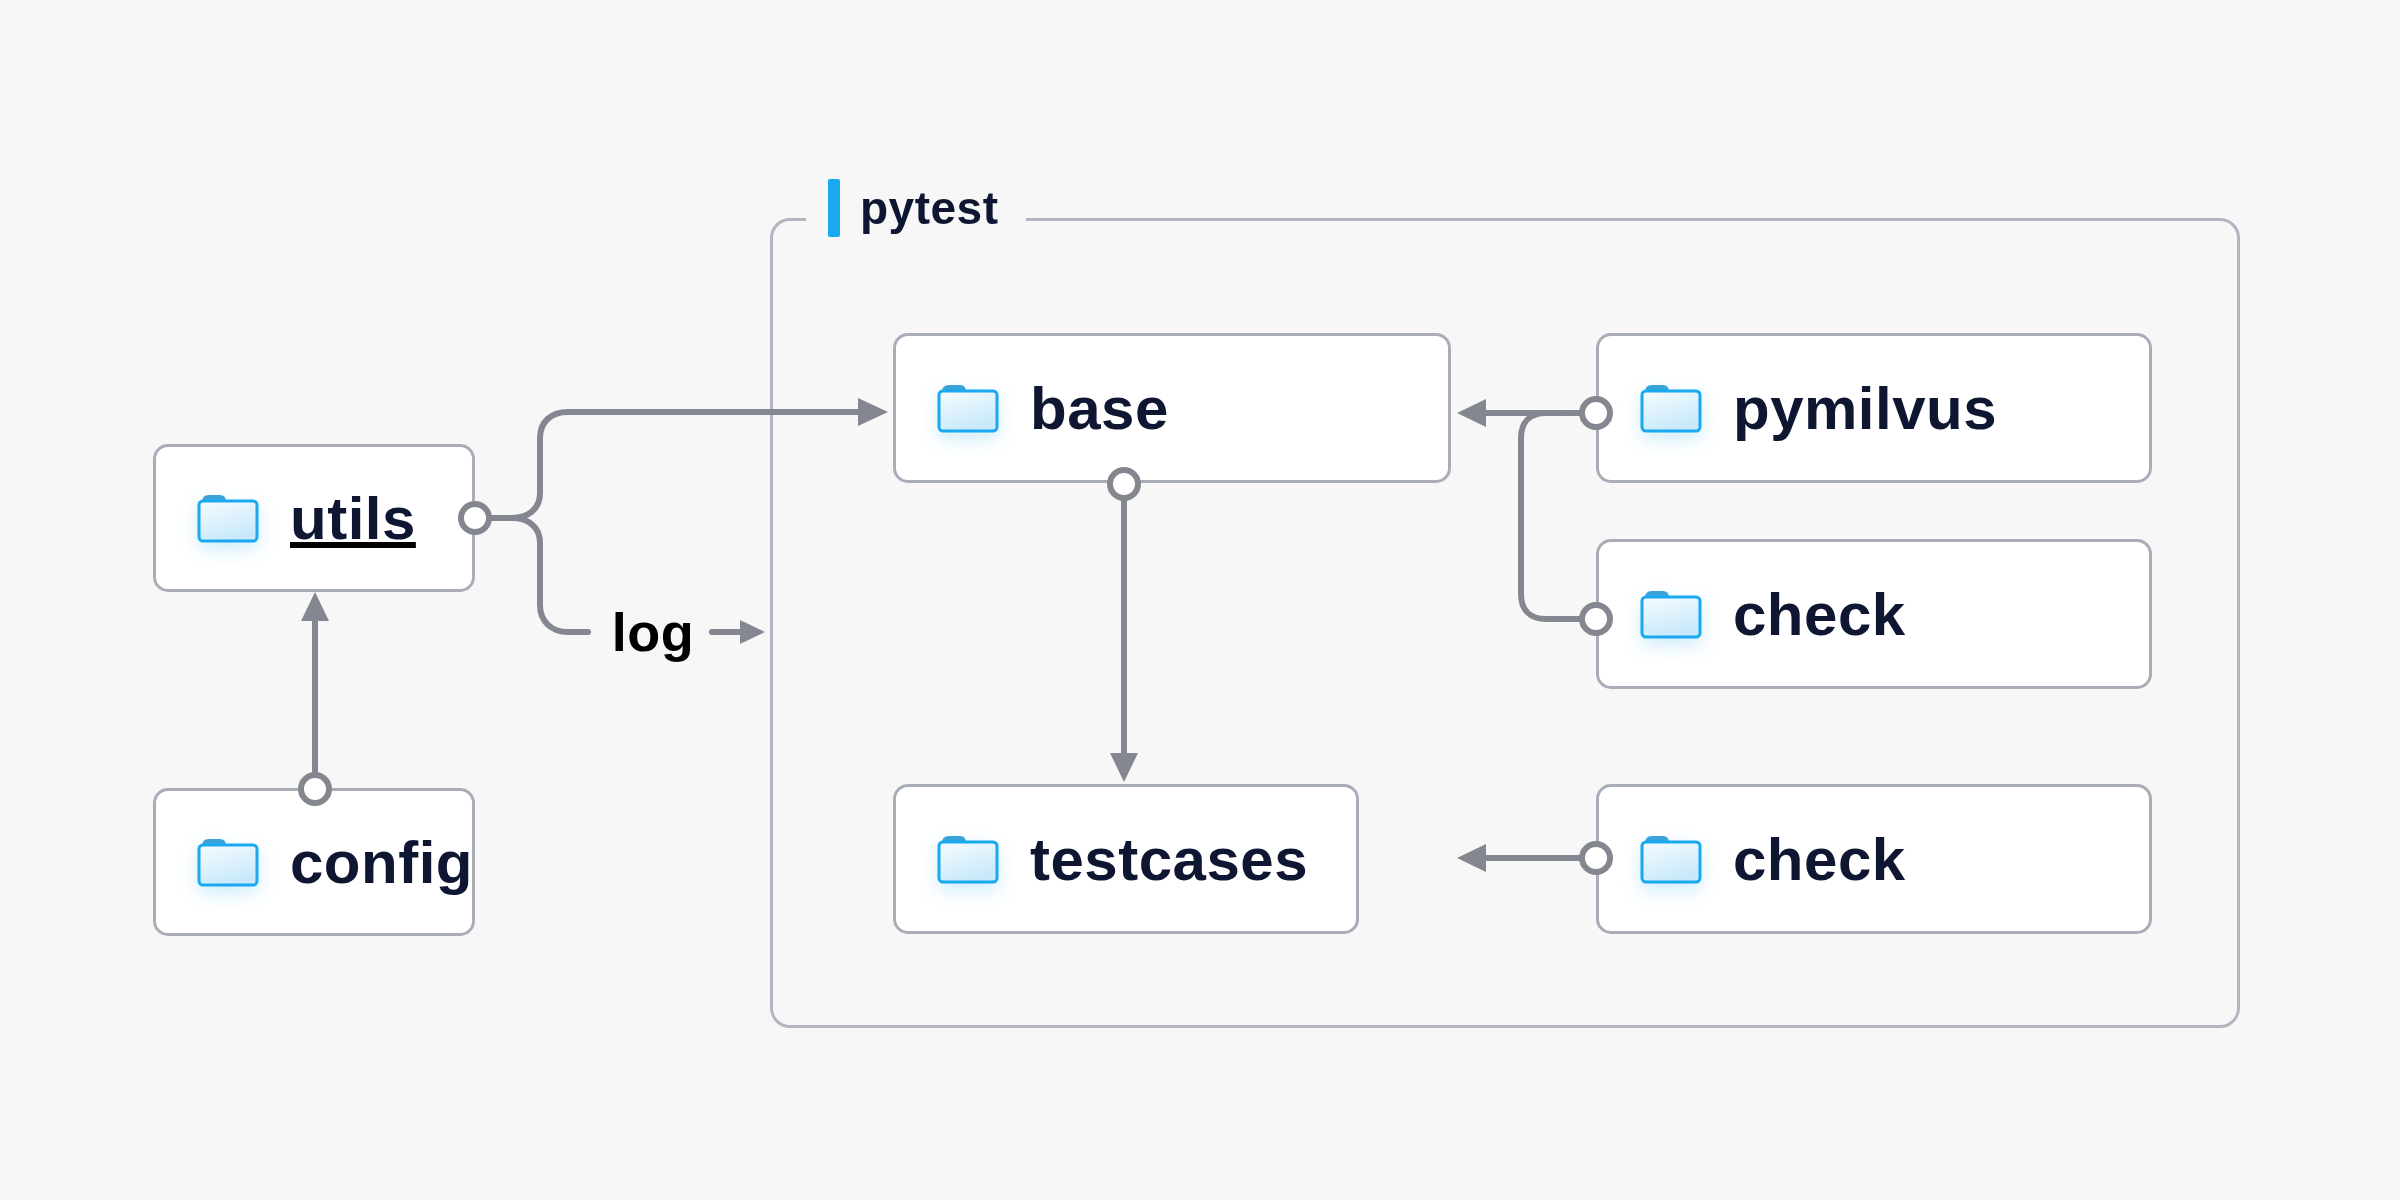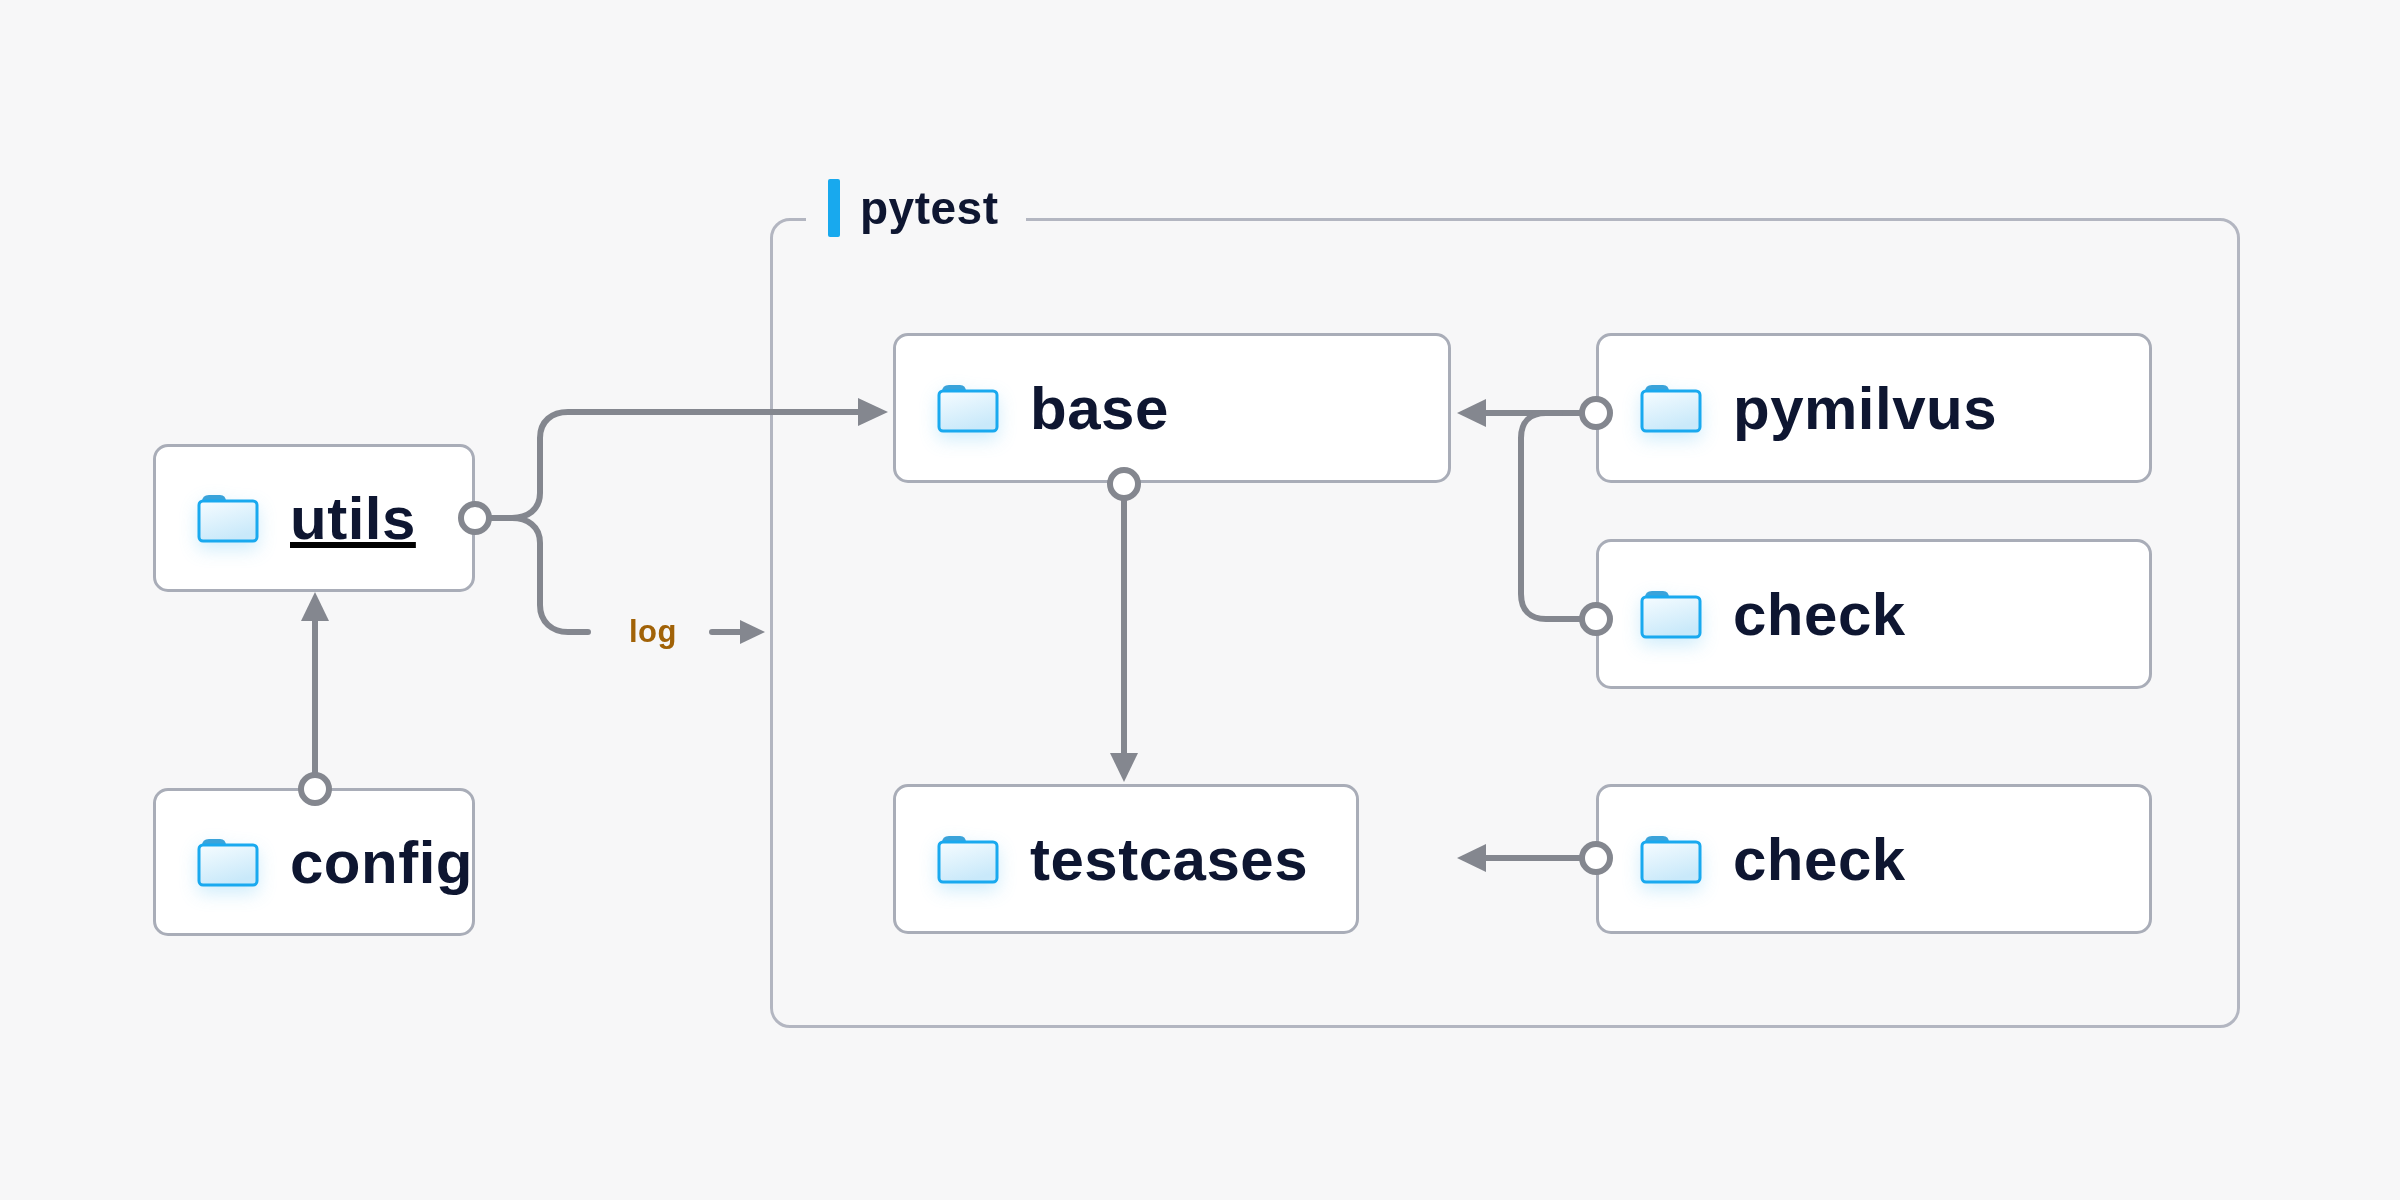--- a/index.html
+++ b/index.html
@@ -39,21 +39,21 @@
   .n-common   {left:1596px;top:784px;width:556px;height:150px;}
   
   .edges{position:absolute;left:0;top:0;width:2400px;height:1200px;z-index:4;pointer-events:none;}
   .edge{stroke:#84878f;stroke-width:6;fill:none;stroke-linecap:round;}
   .dot{fill:#ffffff;stroke:#84878f;stroke-width:6;}
   .head{fill:#84878f;stroke:none;}
   
   .log-label{
     position:absolute;left:598px;top:604px;width:110px;height:56px;z-index:4;
     display:flex;align-items:center;justify-content:center;
-    font-size:31px;font-weight:600;color:#a16207;letter-spacing:.5px;
+    font-size:54px;font-weight:600;color:#000000;letter-spacing:.5px;
   }
 </style>
 </head>
 <body>
 
 <div class="canvas">
 
   <div class="group-box"></div>
   <div class="group-label">
     <span class="group-bar"></span>

